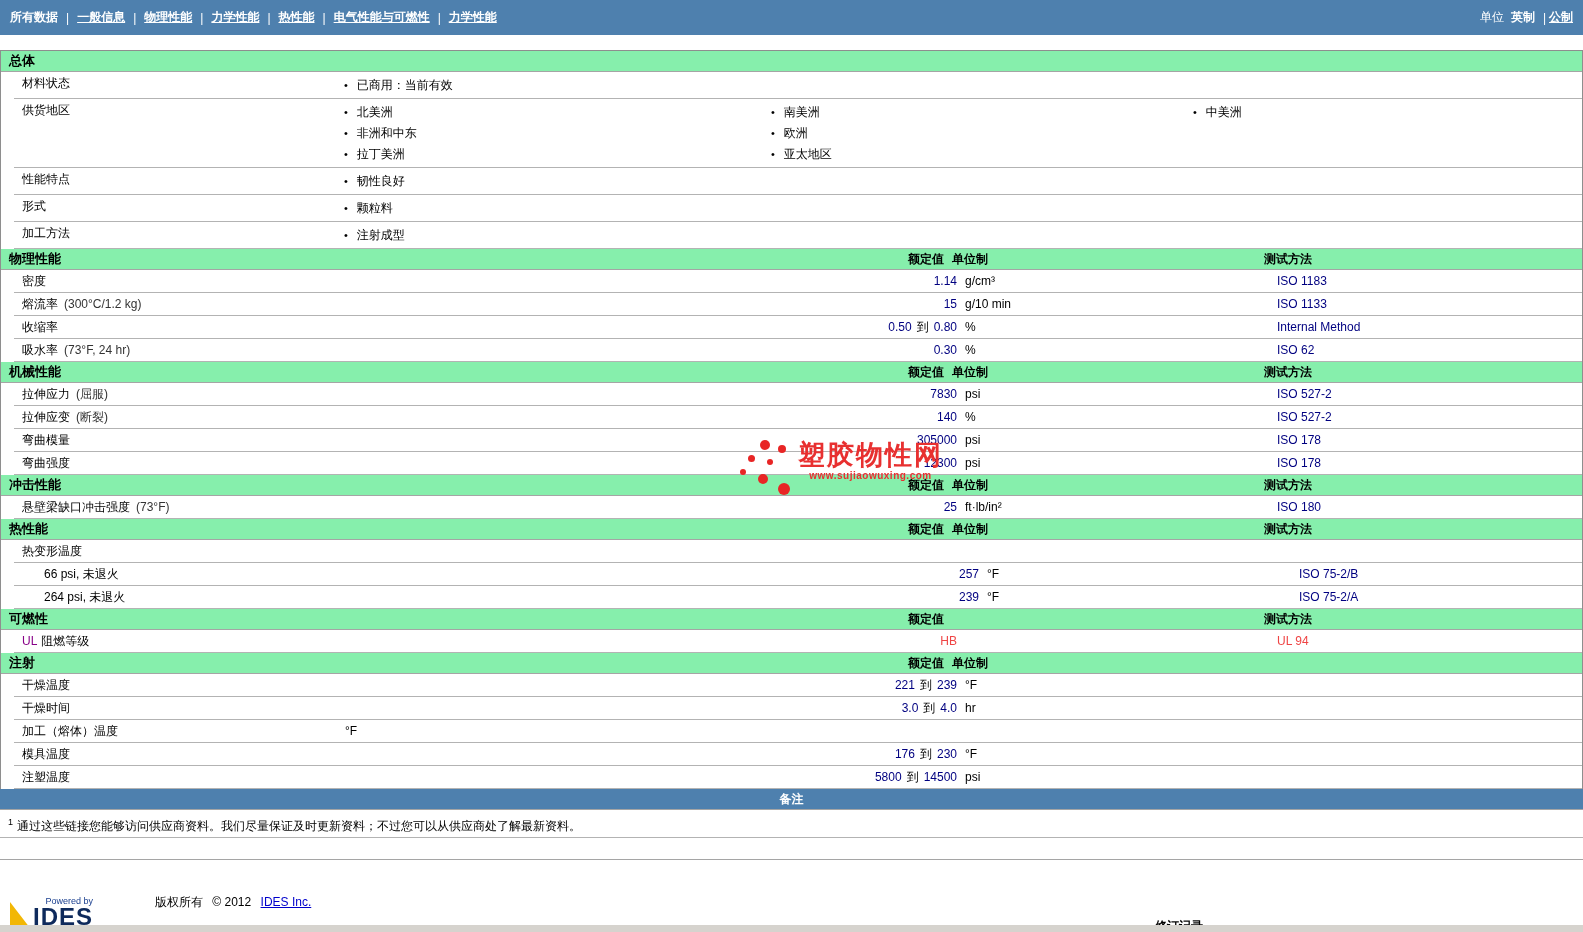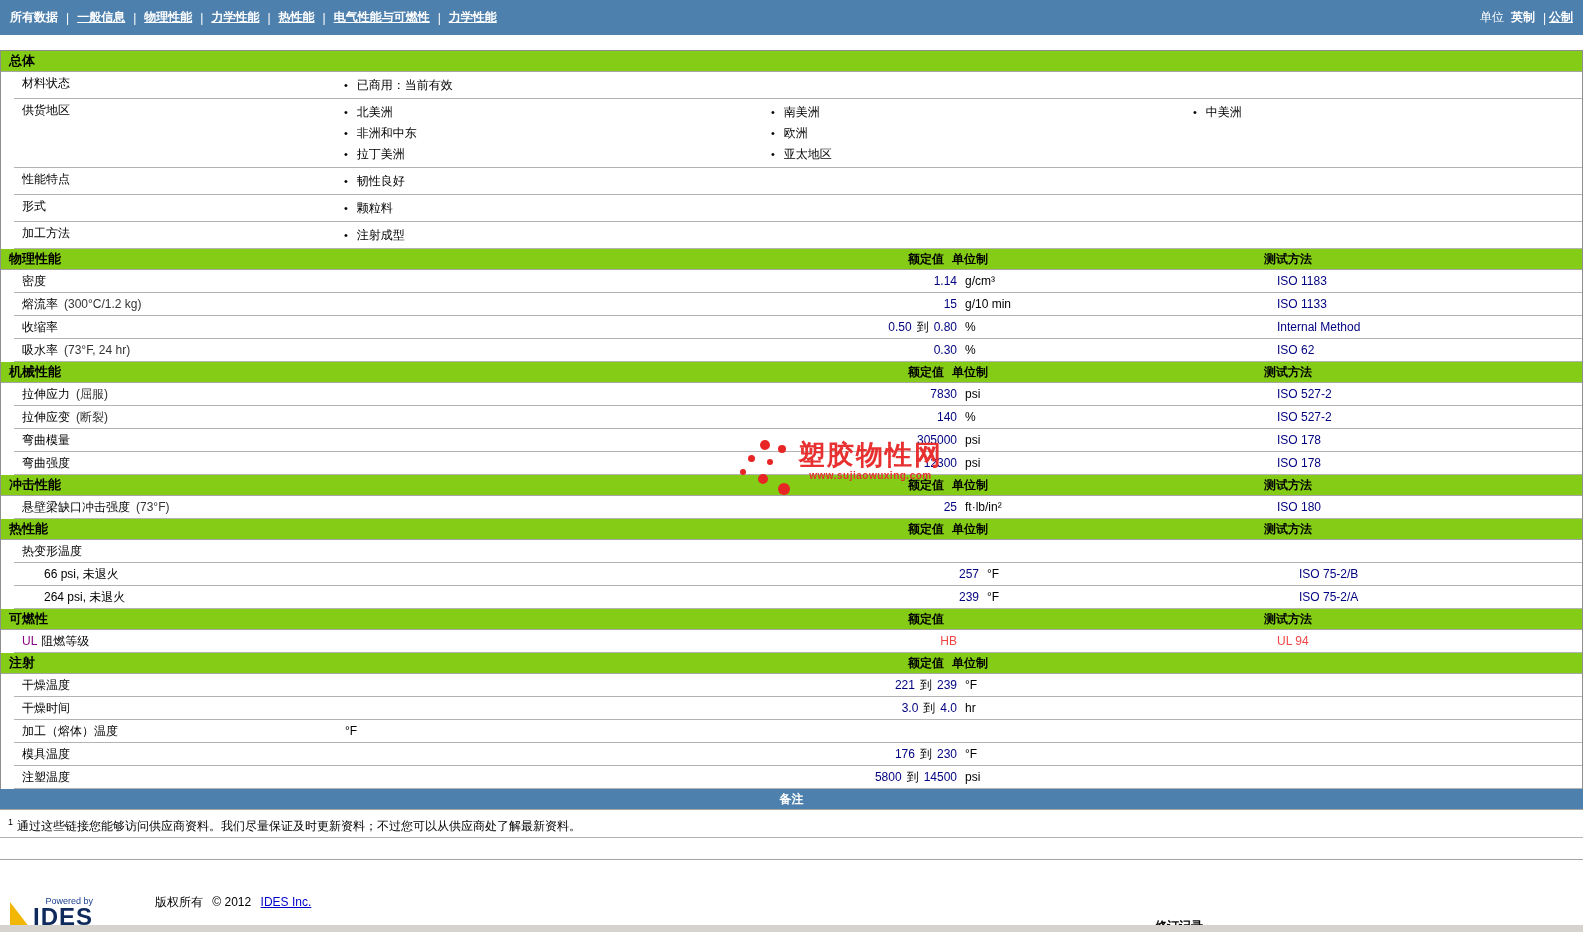--- a/index.html
+++ b/index.html
@@ -13,21 +13,21 @@
   .nav-sep{margin:0 8px;font-weight:normal;}
   .nav-link{color:#fff;text-decoration:underline;cursor:pointer;}
   .nav-current{color:#fff;}
   .nav-right{display:flex;align-items:center;}
   .nav-units-label{font-weight:normal;margin-right:7px;}
   .nav-unit-current{margin-right:5px;}
   .nav-right .nav-sep{margin:0 3px;}
 
   
   .tbl{margin-top:15px;border:1px solid #8e8e8e;border-bottom:none;}
-  .sec-header{display:flex;align-items:center;height:20px;background:#84cc16;
+  .sec-header{display:flex;align-items:center;height:20px;background:#86efac;
               border-bottom:1px solid #a5a5a5;font-weight:bold;}
   .sec-title{font-size:13px;}
   .row{display:flex;align-items:flex-start;border-bottom:1px solid #b3b3b3;
        padding:3px 0 2px;min-height:17px;line-height:17px;margin-left:13px;}
   .c-label{flex:0 0 315px;padding-left:8px;}
   .row.indent .c-label{padding-left:30px;}
   .c-value{flex:0 0 620px;text-align:right;}
   .c-unit{flex:0 0 312px;padding-left:8px;}
   .c-test{flex:1;padding-right:8px;}
   .navy{color:#000080;}

